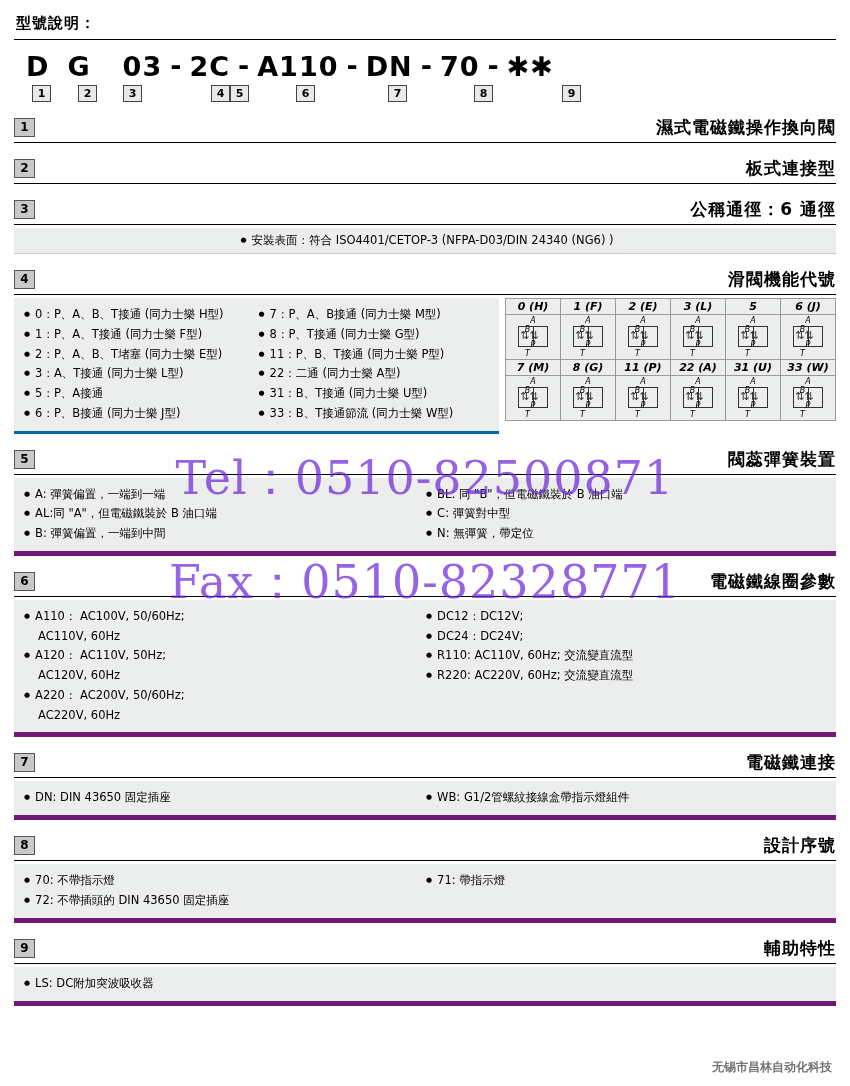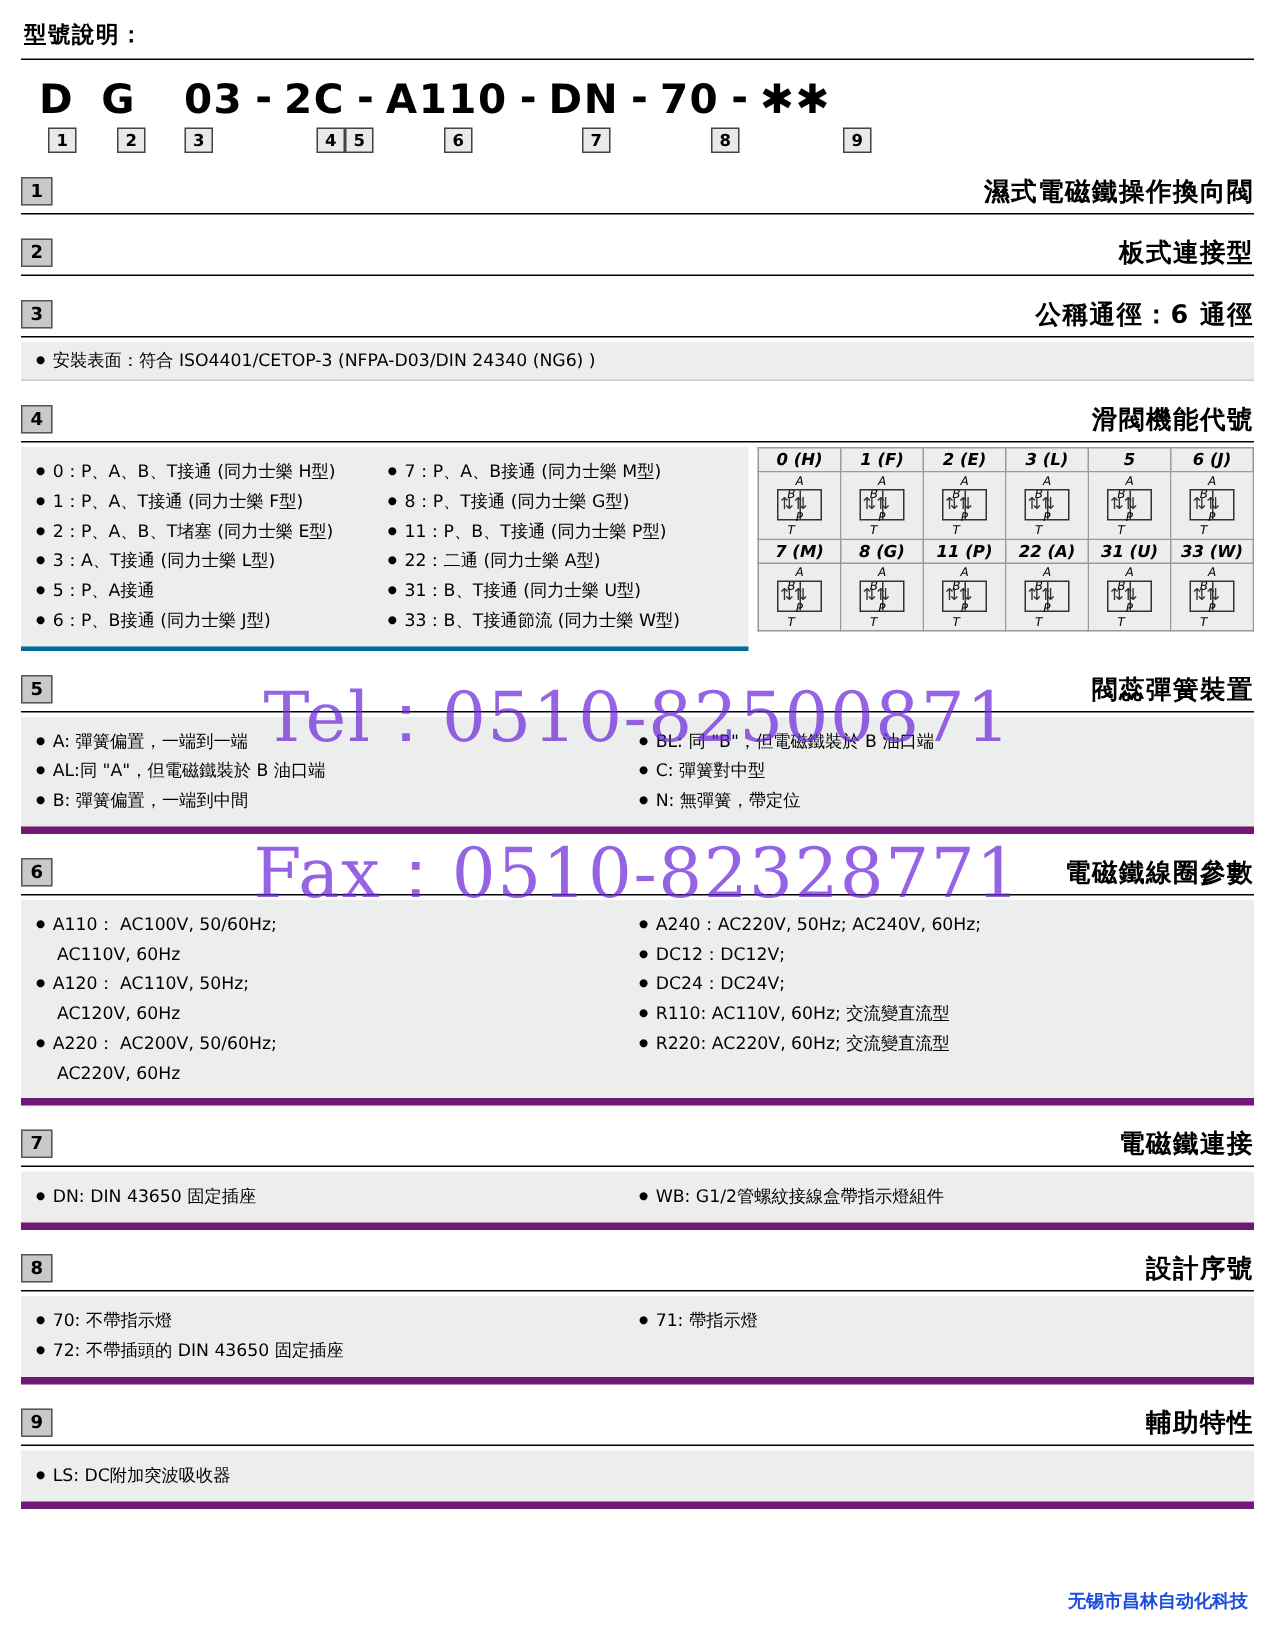--- a/index.html
+++ b/index.html
@@ -35,21 +35,21 @@
     border-bottom:1.5px solid #000; padding-bottom:3px;
   }
   .sec-num {
     width:21px; height:19px; background:#c9c9c9; border:1px solid #555;
     font-size:12px; font-weight:bold; text-align:center; line-height:17px;
   }
   .sec-title { font-size:17px; font-weight:bold; letter-spacing:1px; }
 
   .note-band {
     background:#eceded; border-bottom:1px solid #c8c8c8;
-    font-size:11.5px; padding:5px 6px 5px 10px; margin-top:3px;
+    font-size:11.5px; padding:5px 6px 5px 10px; margin-top:3px;text-align:center;
   }
   .bullet:before { content:"\25CF"; font-size:7px; vertical-align:2px; margin-right:5px; }
 
   .band {
     background:#eceded; margin-top:3px; padding:7px 8px 7px 10px;
     border-bottom:5px solid #701a75;
   }
   .cols2 { display:flex; }
   .cols2 > div { flex:1; }
   .li { font-size:11.5px; line-height:1.72; white-space:nowrap; }
@@ -73,21 +73,21 @@
     position:absolute; left:0; width:850px; text-align:center;
     font-family:"DejaVu Serif","Liberation Serif",serif;
     font-size:46px; color:#6d28d9; opacity:.72; letter-spacing:1px;
     white-space:nowrap; pointer-events:none;
   }
   .wm1 { top:448px; }
   .wm2 { top:552px; }
 
   .footer {
     position:absolute; right:18px; bottom:10px;
-    font-size:12px; font-weight:bold; color:#1d4ed8;
+    font-size:12px; font-weight:bold; color:#737373;
   }
 </style>
 </head>
 <body>
 
 <div class="page">
 
   <div class="title-row">型號說明：</div>
   <div class="title-rule"></div>
 
@@ -323,21 +323,20 @@
       <div class="cols2">
         <div>
           <div class="li"><span class="bullet">A110： AC100V, 50/60Hz;</span></div>
           <div class="li ind">AC110V, 60Hz</div>
           <div class="li"><span class="bullet">A120： AC110V, 50Hz;</span></div>
           <div class="li ind">AC120V, 60Hz</div>
           <div class="li"><span class="bullet">A220： AC200V, 50/60Hz;</span></div>
           <div class="li ind">AC220V, 60Hz</div>
         </div>
         <div>
-          <div class="li"><span class="bullet">A240：AC220V, 50Hz; AC240V, 60Hz;</span></div>
           <div class="li"><span class="bullet">DC12：DC12V;</span></div>
           <div class="li"><span class="bullet">DC24：DC24V;</span></div>
           <div class="li"><span class="bullet">R110: AC110V, 60Hz;  交流變直流型</span></div>
           <div class="li"><span class="bullet">R220: AC220V, 60Hz;  交流變直流型</span></div>
         </div>
       </div>
     </div>
   </div>
 
   <div class="sec">

